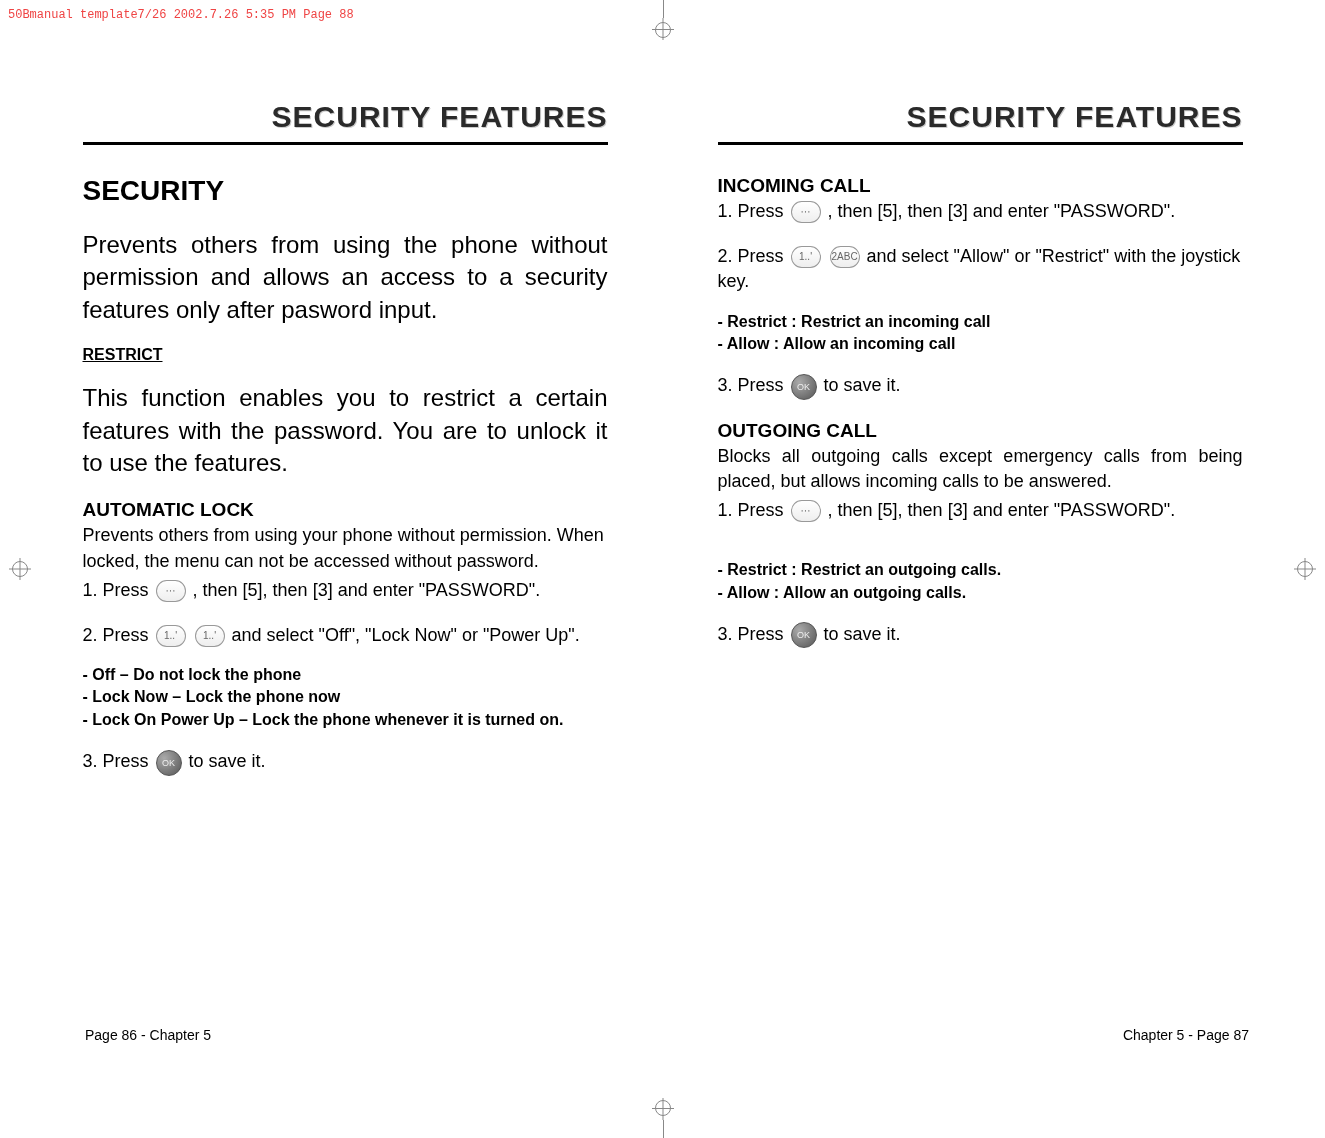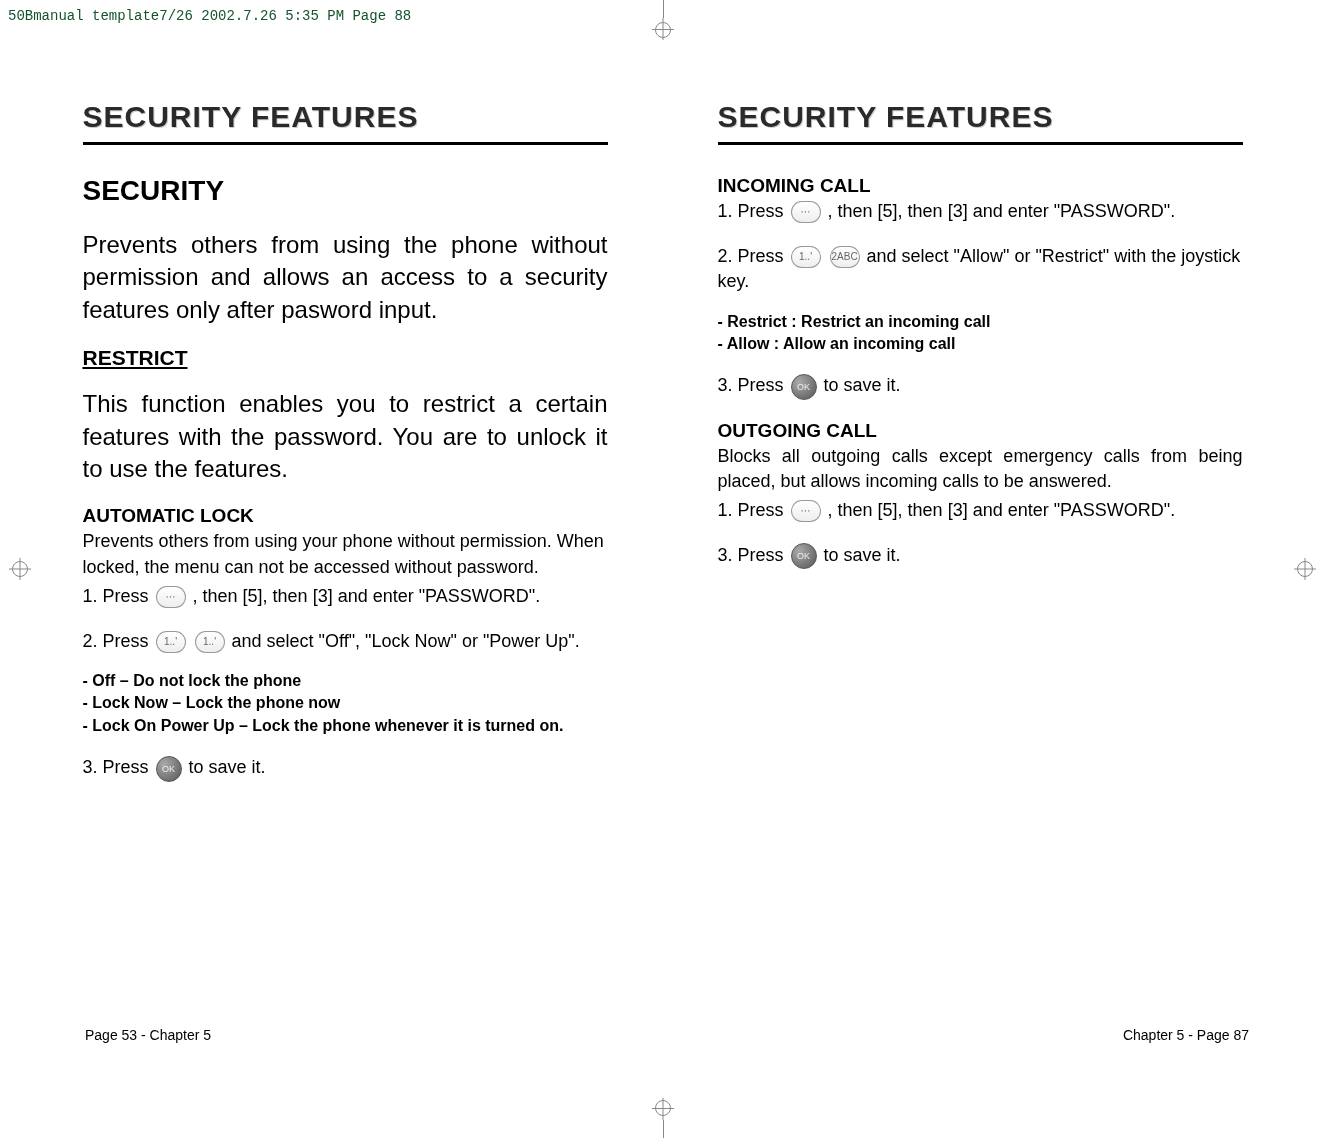--- a/index.html
+++ b/index.html
@@ -9,22 +9,22 @@
     width: 1325px;
     height: 1138px;
     position: relative;
     color: #000;
   }
   .header-text {
     position: absolute;
     top: 8px;
     left: 8px;
     font-family: "Courier New", monospace;
-    font-size: 14px;
-    color: #14532d;
+    font-size: 12px;
+    color: #ef4444;
   }
   .crop-mark-top {
     position: absolute;
     top: 0;
     left: 50%;
     transform: translateX(-50%);
     width: 40px;
     height: 40px;
   }
   .crop-mark-top::before {
@@ -160,41 +160,41 @@
     gap: 90px;
   }
   .page {
     flex: 1;
     padding: 20px 10px;
   }
   .main-title {
     font-size: 30px;
     font-weight: bold;
     letter-spacing: 1px;
-    text-align: left;
+    text-align: right;
     color: #2a2a2a;
     text-shadow: 1px 1px 0 #ccc;
     border-bottom: 3px solid #000;
     padding-bottom: 8px;
     margin-bottom: 30px;
     display: block;
   }
   .section-heading {
     font-size: 28px;
     font-weight: bold;
     margin-bottom: 22px;
   }
   .body-para {
     font-size: 24px;
     line-height: 1.35;
     margin-bottom: 20px;
     text-align: justify;
   }
   .sub-heading-underline {
-    font-size: 21px;
+    font-size: 16px;
     font-weight: bold;
     text-decoration: underline;
     margin-bottom: 18px;
   }
   .sub-heading-bold {
     font-size: 19px;
     font-weight: bold;
     margin-bottom: 2px;
   }
   .step-line {
@@ -345,23 +345,27 @@
     <div class="step-line justify">Blocks all outgoing calls except emergency calls from being placed, but allows incoming calls to be answered.</div>
     <div class="step-line">
       <span>1. Press </span>
       <span class="inline-icon">⋯</span>
       <span> , then [5], then [3] and enter "PASSWORD".</span>
     </div>
 
     <div class="spacer"></div>
 
 
+    <div class="list-block">
+      <div>- Restrict : Restrict an outgoing calls.</div>
+      <div>- Allow : Allow an outgoing calls.</div>
+    </div>
 
     <div class="step-line">
       <span>3. Press </span>
       <span class="inline-icon ok">OK</span>
       <span> to save it.</span>
     </div>
   </div>
 </div>
 
-<div class="footer-left">Page 53 - Chapter 5</div>
+<div class="footer-left">Page 86 - Chapter 5</div>
 <div class="footer-right">Chapter 5 - Page 87</div>
 
 </body></html>

